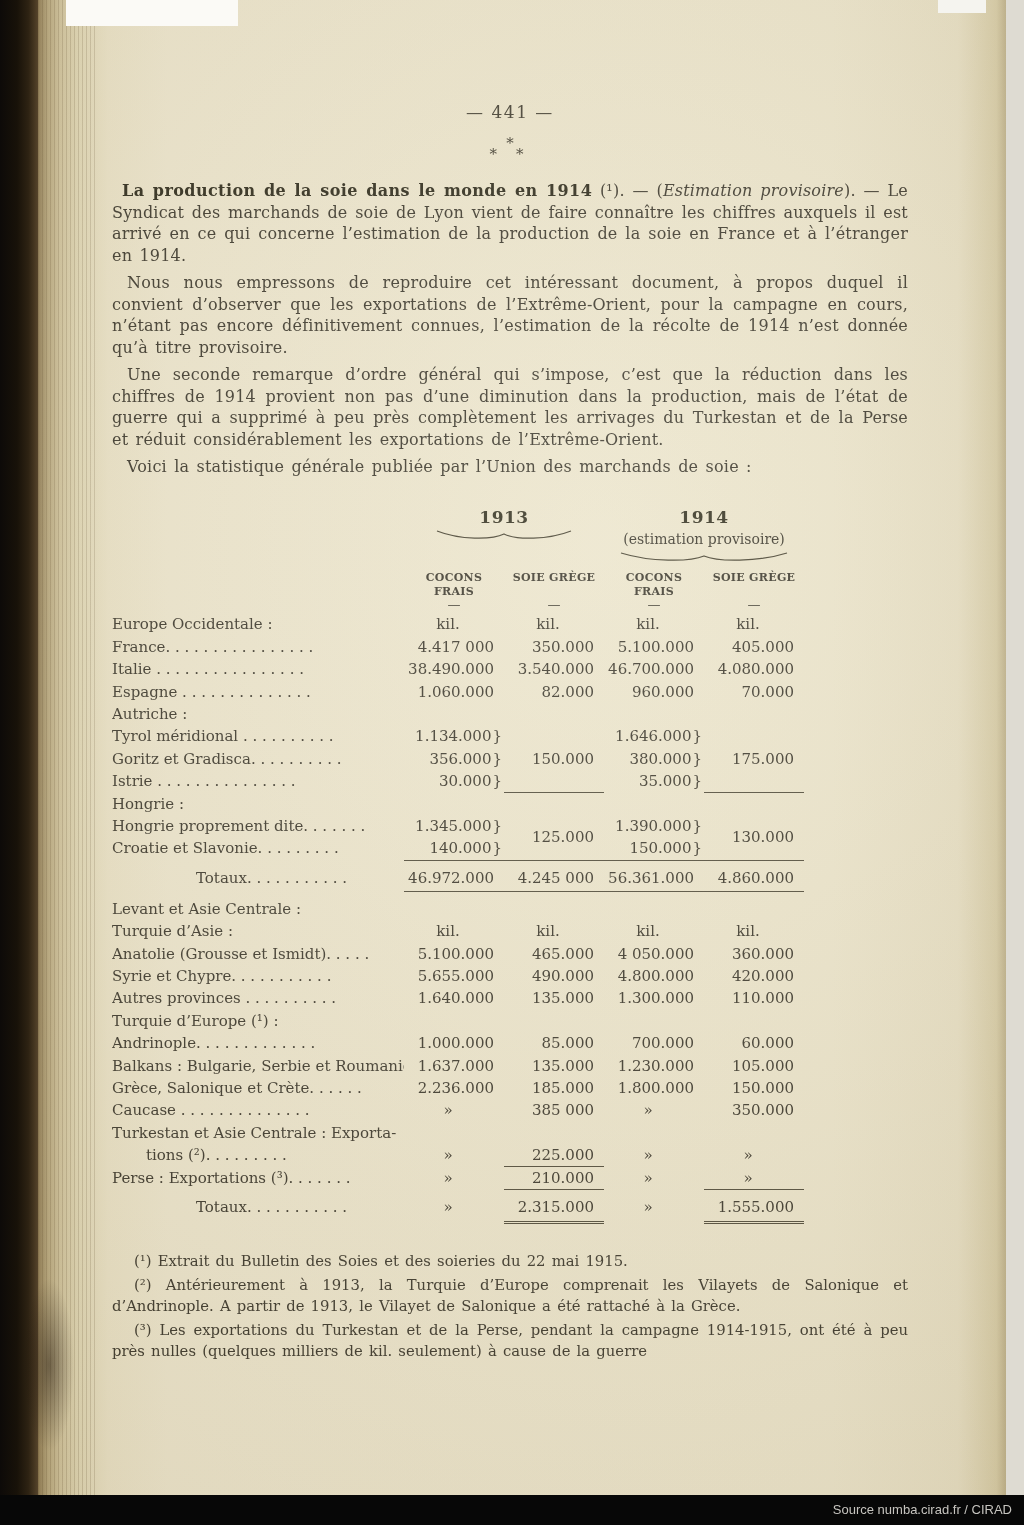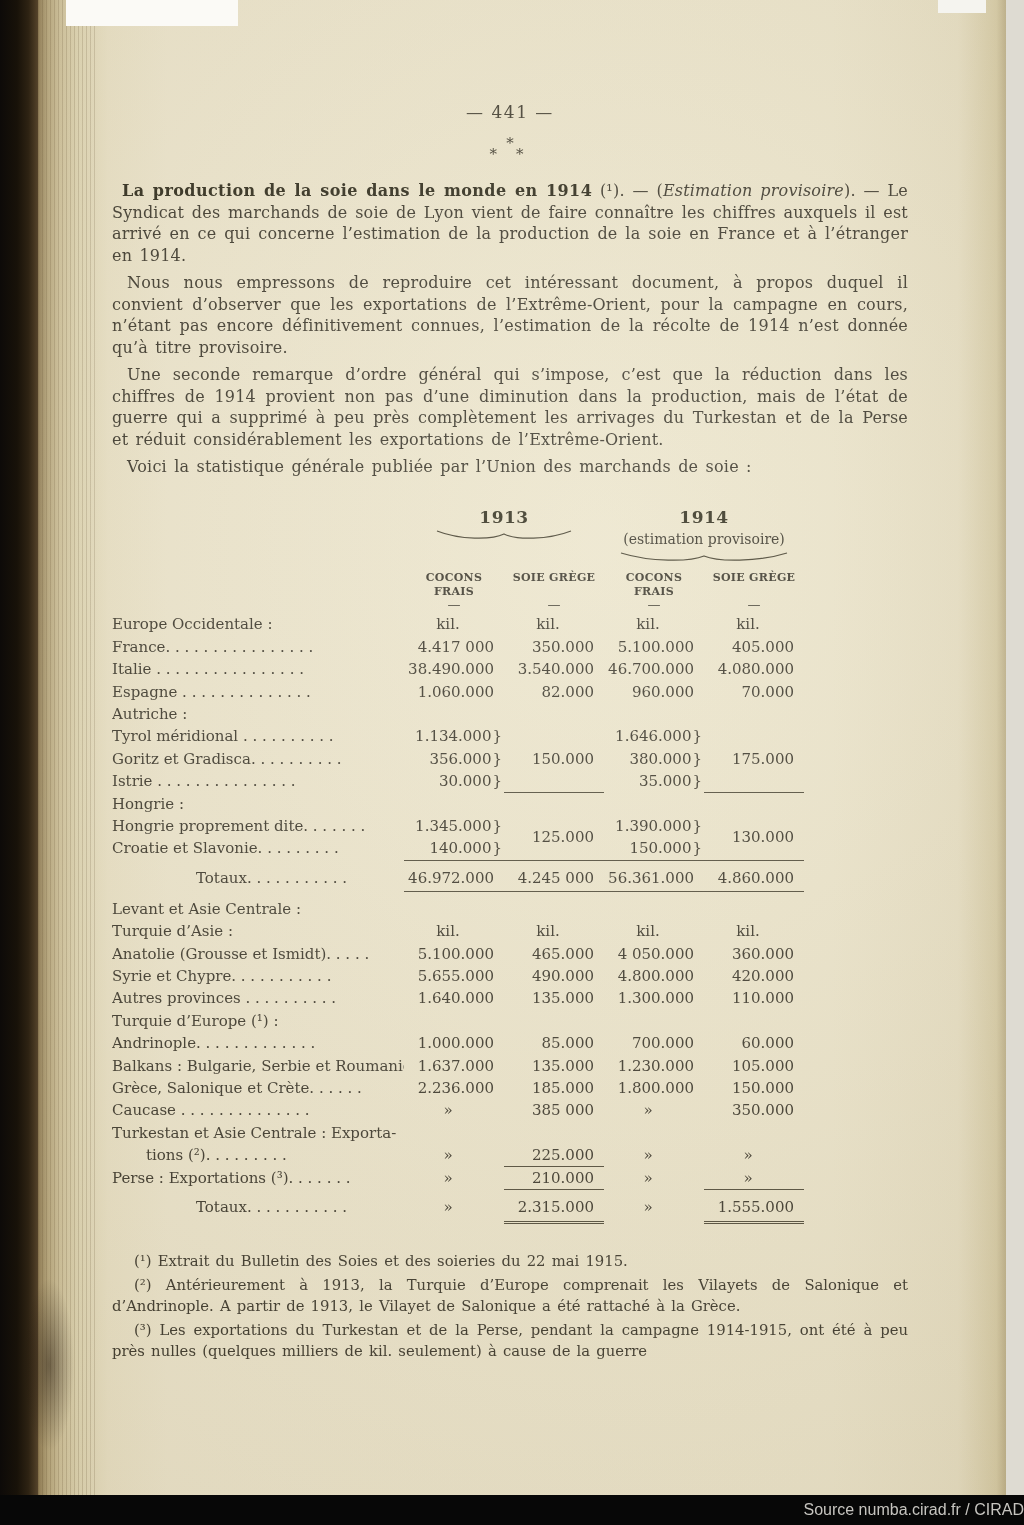--- a/index.html
+++ b/index.html
@@ -61,22 +61,22 @@
   td.ch{text-align:center;font-size:11px;font-weight:bold;letter-spacing:.3px;padding-top:9px;line-height:14px;}
   tr.dashrow td{text-align:center;line-height:12px;font-size:13px;padding-bottom:2px;}
 
   
   .footnotes{margin-top:26px;}
   .fn{margin:3px 0 0 0;font-size:14.8px;line-height:21px;text-align:justify;
       text-indent:22px;word-spacing:1.5px;color:#3a362b;}
 
   
   .source-bar{position:absolute;left:0;bottom:0;width:100%;height:30px;background:#070707;
-      color:#c6c4bf;font-family:"Liberation Sans","DejaVu Sans",sans-serif;font-size:16px;
-      line-height:30px;text-align:right;box-sizing:border-box;}
+      color:#c6c4bf;font-family:"Liberation Sans","DejaVu Sans",sans-serif;font-size:13px;
+      line-height:30px;text-align:right;box-sizing:border-box;padding-right:12px;}
 </style>
 </head>
 <body>
 
 <div class="scan">
   <div class="page">
     <div class="gutter-lines"></div>
 
     <div class="content">
       <div class="pagenum">— 441 —</div>

